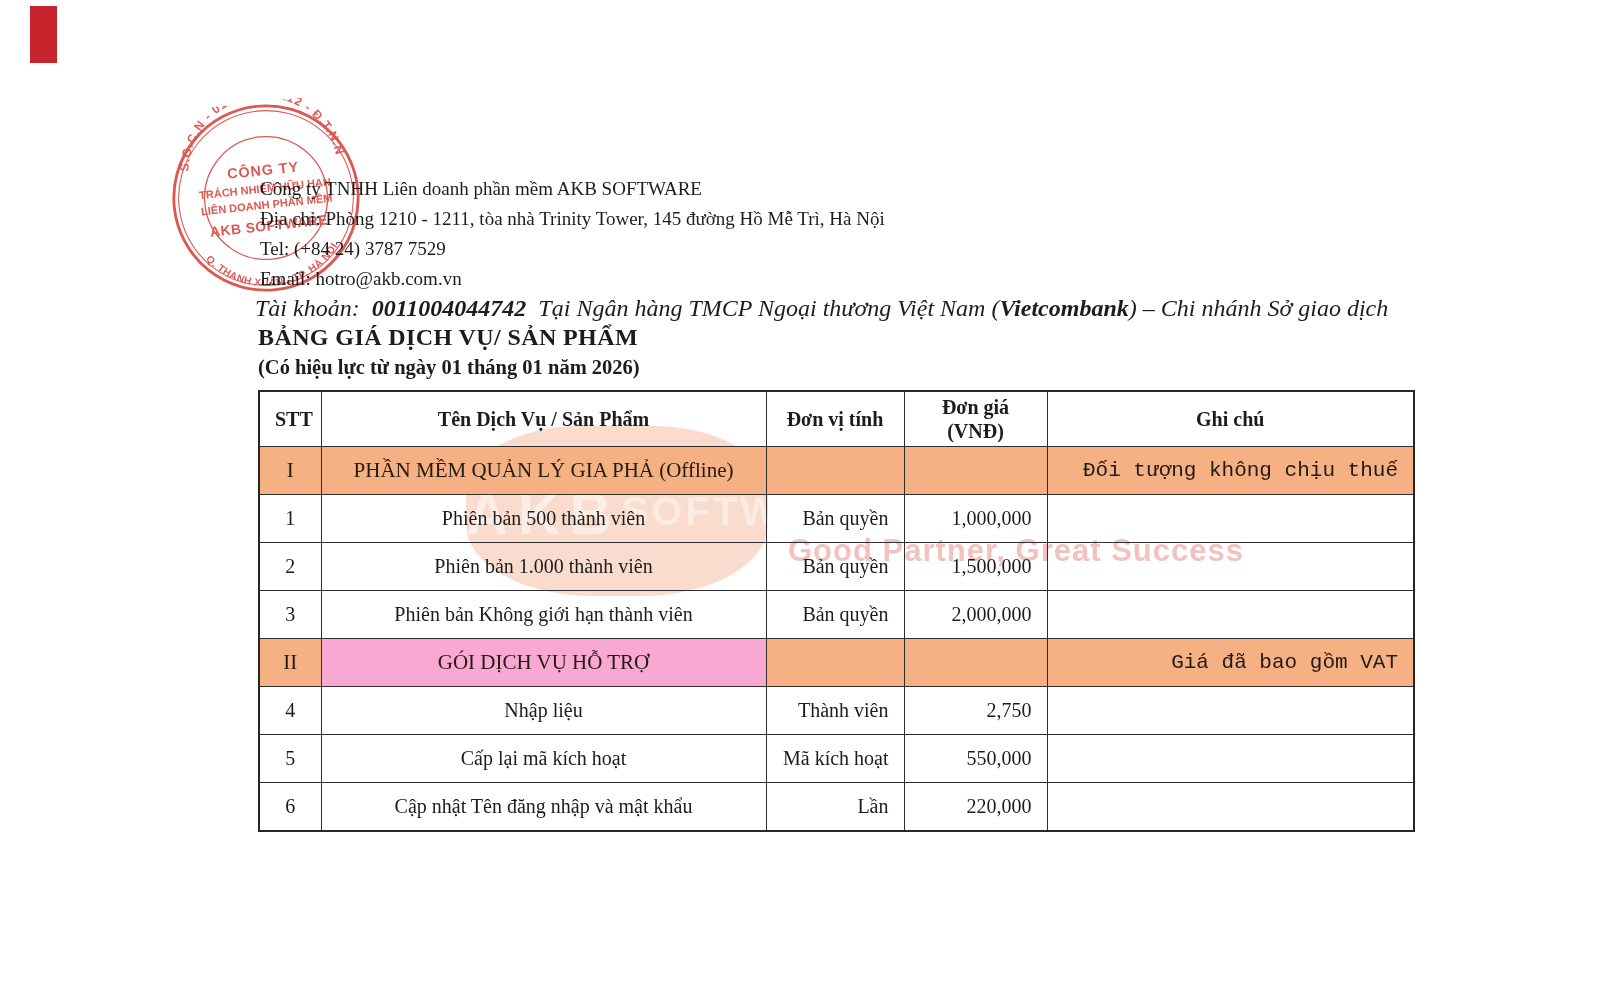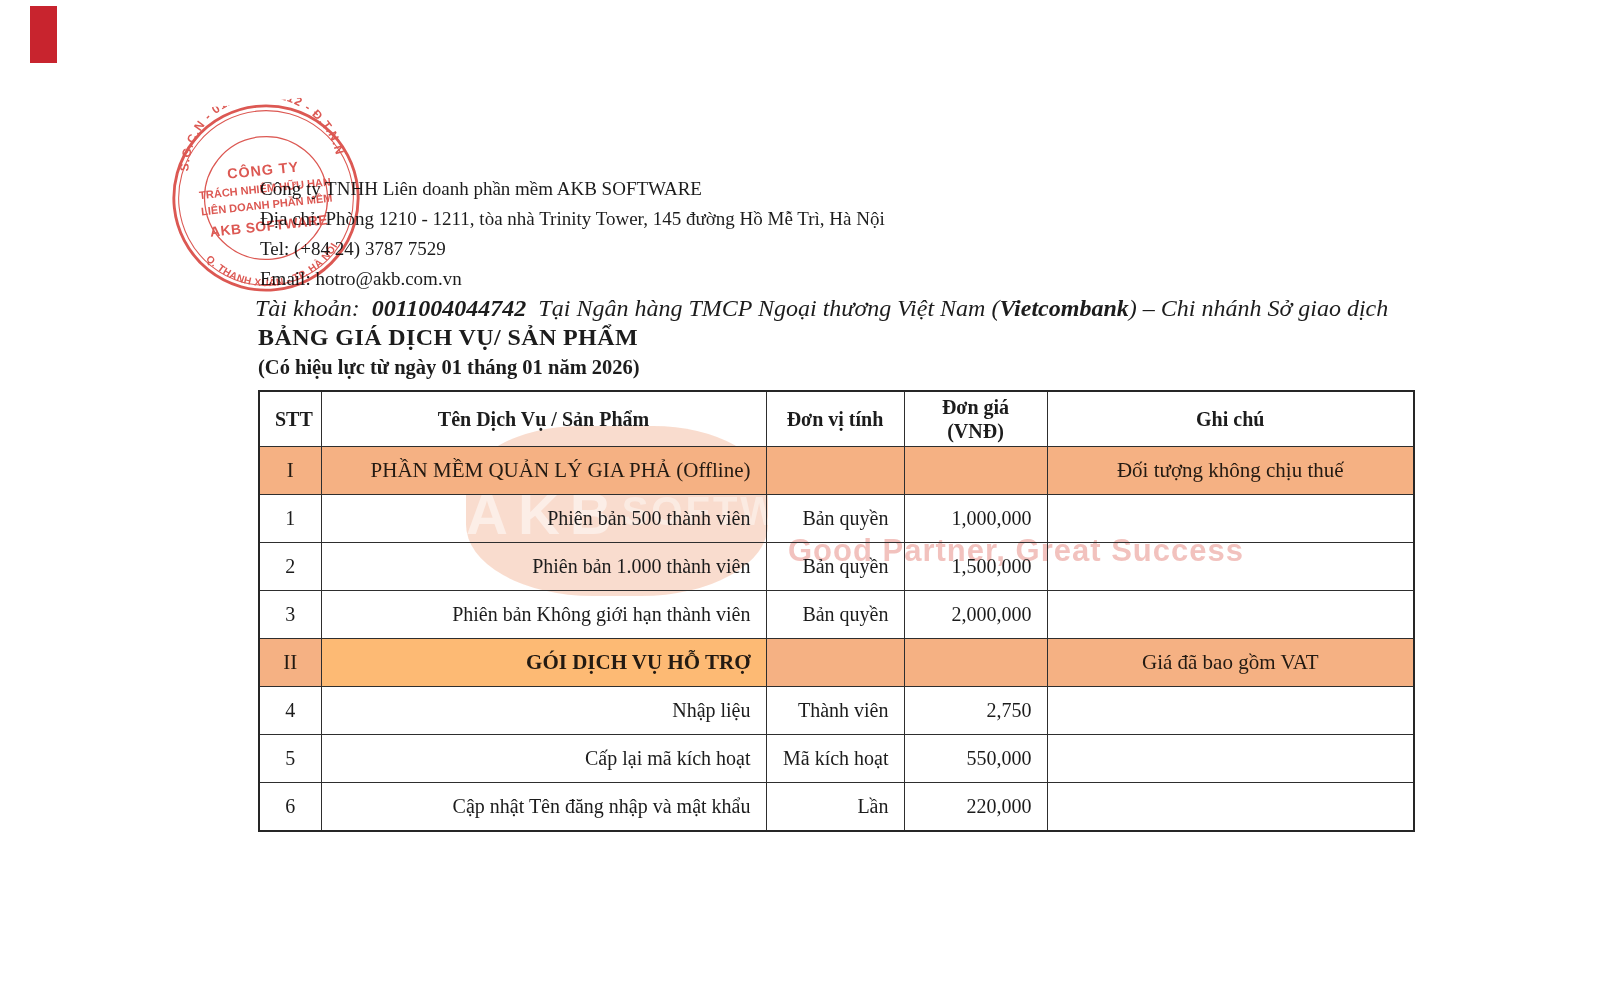--- a/index.html
+++ b/index.html
@@ -50,24 +50,24 @@
     font-size:20px;
   }
   .price-table th, .price-table td{
     border:1.6px solid #2e2e2e; vertical-align:middle; background:transparent;
     overflow:hidden; padding:0 15px;
   }
   .price-table{border:2.4px solid #262626;}
   .price-table thead th{height:54px; font-weight:bold; text-align:center; line-height:24px;}
   .price-table tbody td{height:47px;}
   .c-stt{text-align:center;}
-  .c-name{text-align:right; padding-left:9px;}
+  .c-name{text-align:center; padding-left:9px;}
   .c-unit{text-align:right;}
   .c-price{text-align:right; padding-right:10px;}
-  .c-note{text-align:center; padding-left:8px;}
+  .c-note{text-align:right; padding-left:8px;font-family:Liberation Mono, monospace;}
   tr.section-row td{font-size:21px; color:#231a12;}
 </style>
 </head>
 <body>
 
 <div class="page">
 
   <div class="scan-mark"></div>
 
   <div class="stamp">
@@ -155,21 +155,21 @@
     </tr>
         <tr>
       <td class="c-stt">3</td>
       <td class="c-name">Phiên bản Không giới hạn thành viên</td>
       <td class="c-unit">Bản quyền</td>
       <td class="c-price">2,000,000</td>
       <td class="c-note"></td>
     </tr>
         <tr class="section-row">
       <td class="c-stt" style="background: rgb(245, 177, 131);">II</td>
-      <td class="c-name" style="background: #fdba74; font-weight: bold;">GÓI DỊCH VỤ HỖ TRỢ</td>
+      <td class="c-name" style="background: #f9a8d4;">GÓI DỊCH VỤ HỖ TRỢ</td>
       <td class="c-unit" style="background: rgb(245, 177, 131);"></td>
       <td class="c-price" style="background: rgb(245, 177, 131);"></td>
       <td class="c-note" style="background: rgb(245, 177, 131);">Giá đã bao gồm VAT</td>
     </tr>
         <tr>
       <td class="c-stt">4</td>
       <td class="c-name">Nhập liệu</td>
       <td class="c-unit">Thành viên</td>
       <td class="c-price">2,750</td>
       <td class="c-note"></td>

